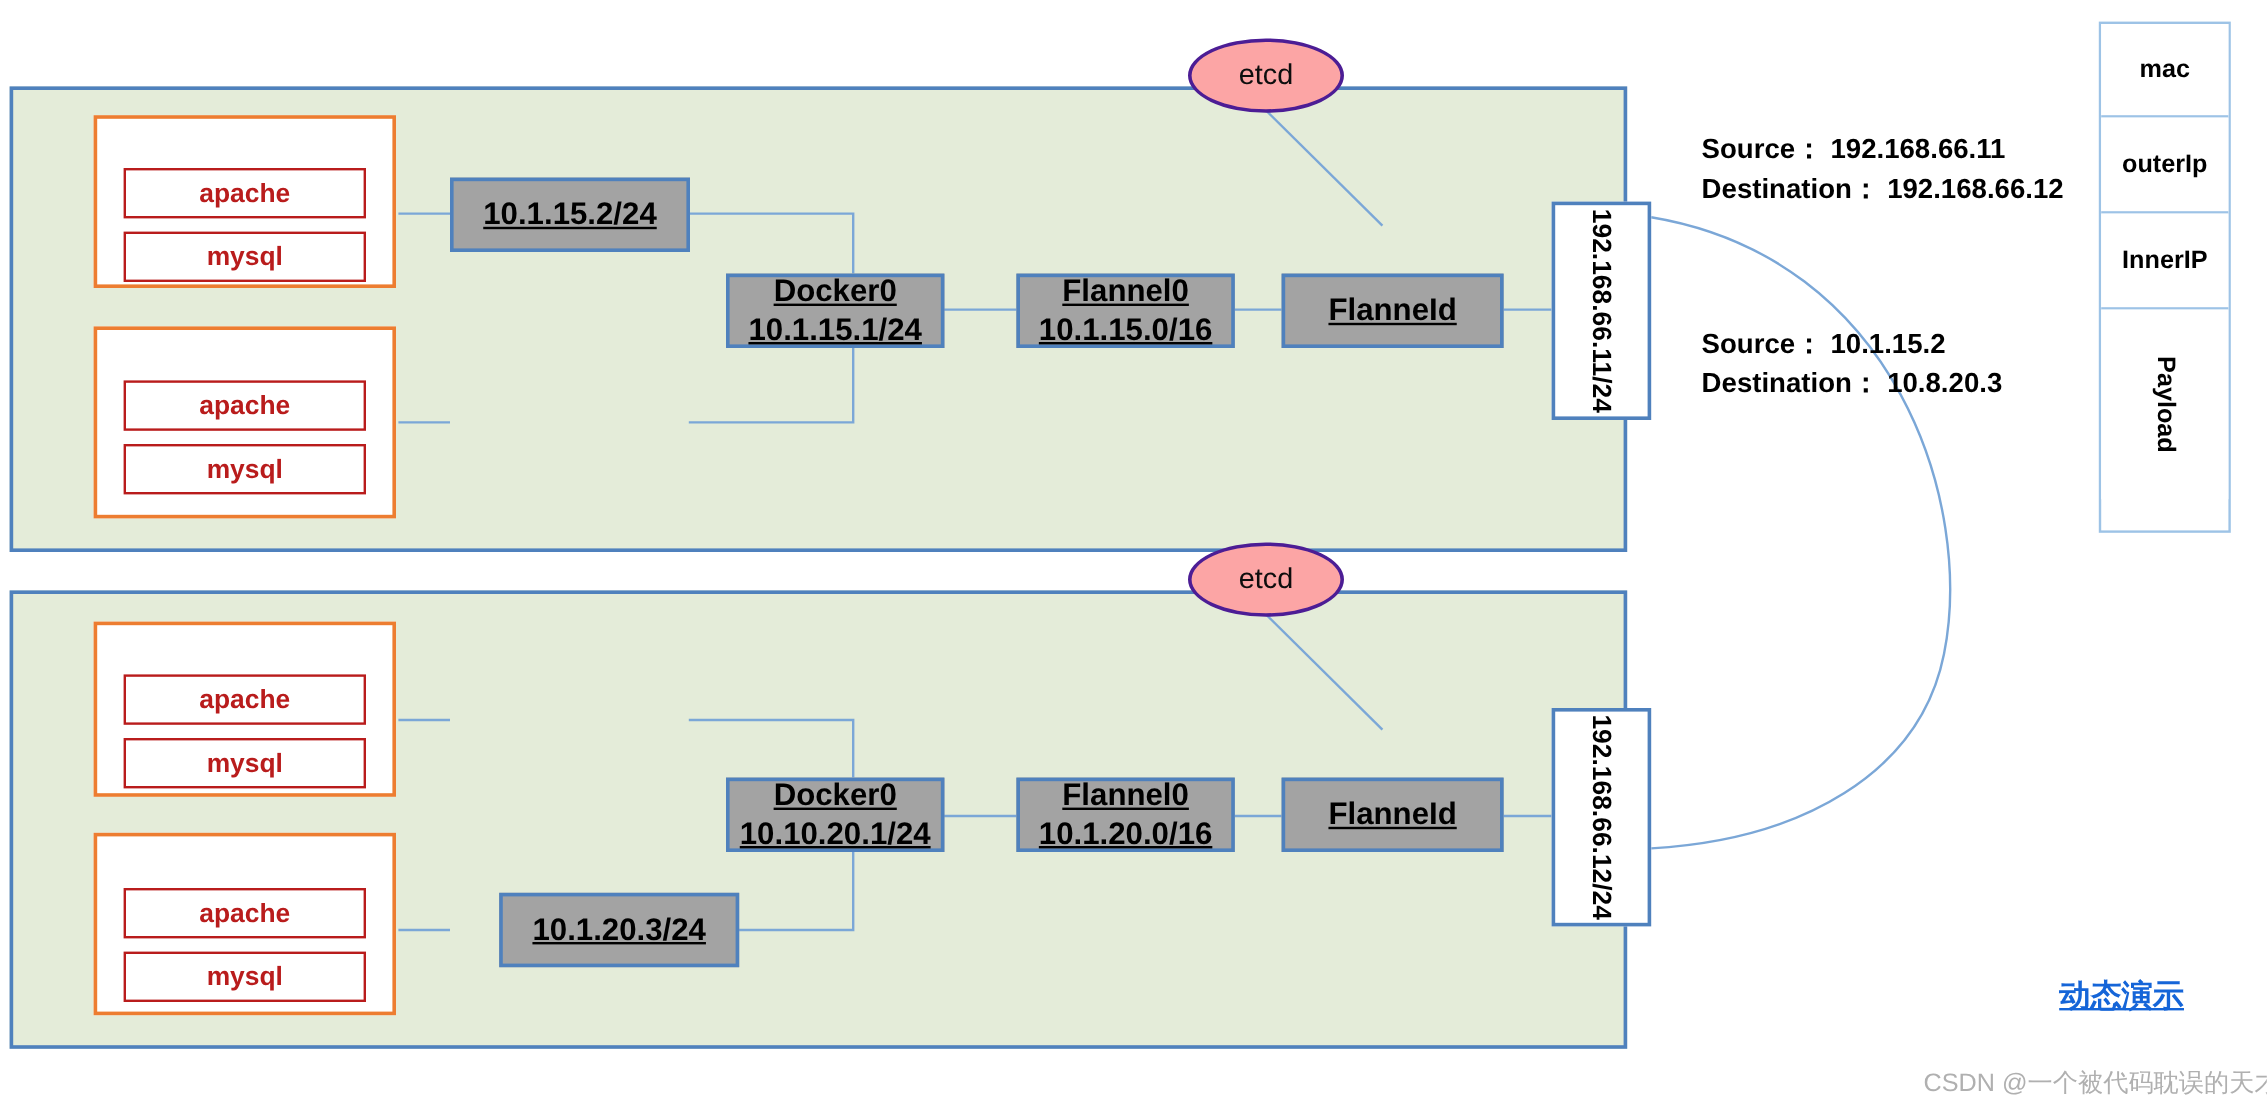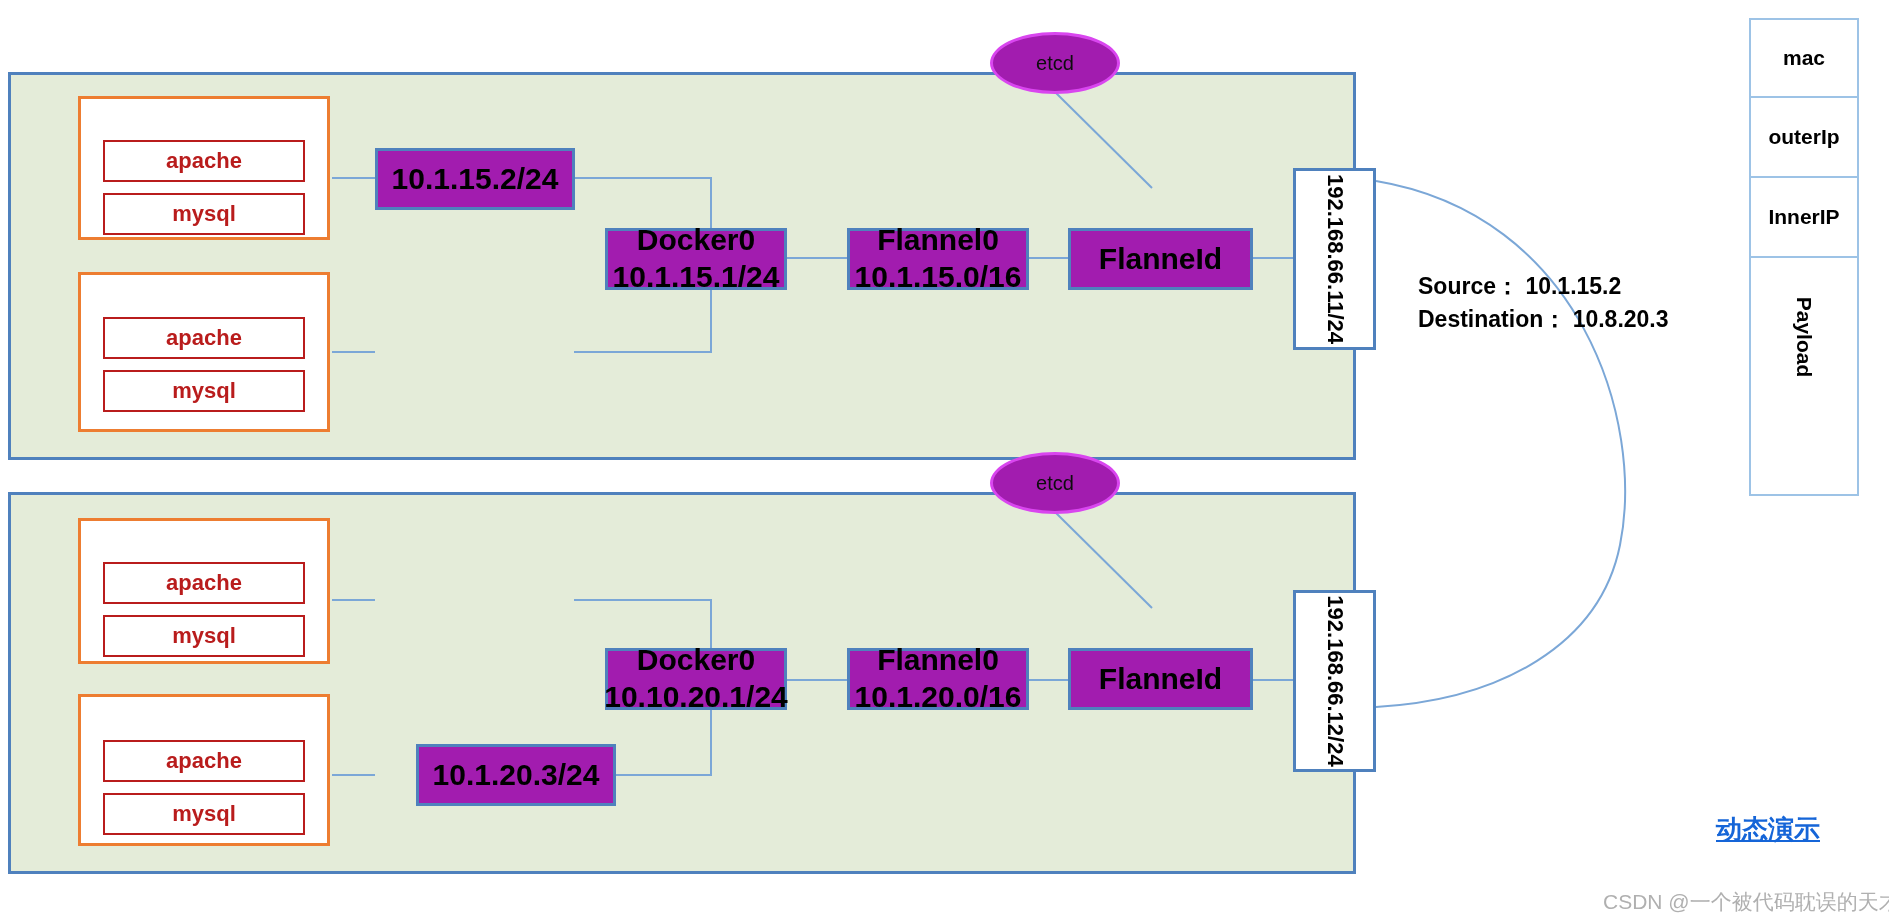--- a/index.html
+++ b/index.html
@@ -76,33 +76,34 @@
     justify-content: center;
     font-size: 22px;
     font-weight: bold;
     color: #b91c1c;
     z-index: 4;
   }
 
   
   .nodebox {
     position: absolute;
-    background: #a21caf;
+    background: #a3a3a3;
     border: 3px solid #4f81bd;
     box-sizing: border-box;
     display: flex;
     flex-direction: column;
     align-items: center;
     justify-content: center;
-    font-size: 30px;
+    font-size: 26px;
     font-weight: bold;
     color: #000000;
     z-index: 3;
     line-height: 1.22;
     text-align: center;
+    text-decoration: underline;
   }
   .nodebox .l2 { display: block; }
 
   
   .vbox {
     position: absolute;
     background: #ffffff;
     border: 3px solid #4f81bd;
     box-sizing: border-box;
     z-index: 3;
@@ -120,28 +121,28 @@
     font-weight: bold;
     color: #000000;
     white-space: normal;
     line-height: 1.15;
     word-break: break-all;
   }
 
   
   .etcd {
     position: absolute;
-    background: #a21caf;
-    border: 3px solid #d946ef;
+    background: #fca5a5;
+    border: 3px solid #4c1d95;
     border-radius: 50%;
     box-sizing: border-box;
     display: flex;
     align-items: center;
     justify-content: center;
-    font-size: 20px;
+    font-size: 24px;
     color: #0d0d0d;
     z-index: 5;
   }
 
   
   .annot {
     position: absolute;
     font-size: 23px;
     font-weight: bold;
     color: #000000;
@@ -293,33 +294,43 @@
   </div>
 
   <div class="nodebox" style="left:1068px; top:648px; width:185px; height:62px;">FlanneId</div>
 
   <div class="vbox" style="left:1293px; top:590px; width:83px; height:182px;">
     <div class="vbox-inner">192.168.66.12/24</div>
   </div>
 
   <div class="etcd" style="left:990px; top:452px; width:130px; height:62px;">etcd</div>
 
+  <div class="annot" style="left:1418px; top:108px;">
+    <div>
+      <span>Source：</span>
+      <span>192.168.66.11</span>
+    </div>
+    <div>
+      <span>Destination：</span>
+      <span>192.168.66.12</span>
+    </div>
+  </div>
 
   <div class="annot" style="left:1418px; top:270px;">
     <div>
       <span>Source：</span>
       <span>10.1.15.2</span>
     </div>
     <div>
       <span>Destination：</span>
       <span>10.8.20.3</span>
     </div>
   </div>
 
-  <div class="packet-stack" style="left:1749px; top:18px; width:110px; height:478px;">
+  <div class="packet-stack" style="left:1749px; top:18px; width:110px; height:426px;">
     <div class="packet-cell" style="height:78px;">mac</div>
     <div class="packet-cell" style="height:80px;">outerIp</div>
     <div class="packet-cell" style="height:80px;">InnerIP</div>
     <div class="packet-cell vertical" style="height:158px;">
       <span>Payload</span>
     </div>
   </div>
 
   <div class="demo-link" style="left:1716px; top:812px;">动态演示</div>
   <div class="watermark" style="left:1603px; top:888px;">CSDN @一个被代码耽误的天才</div>

